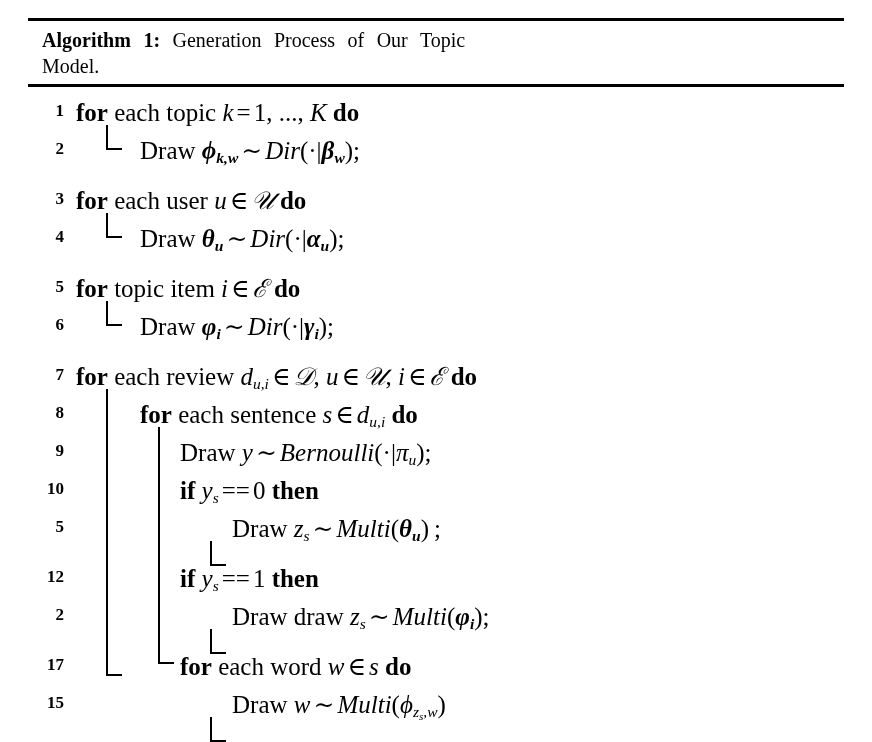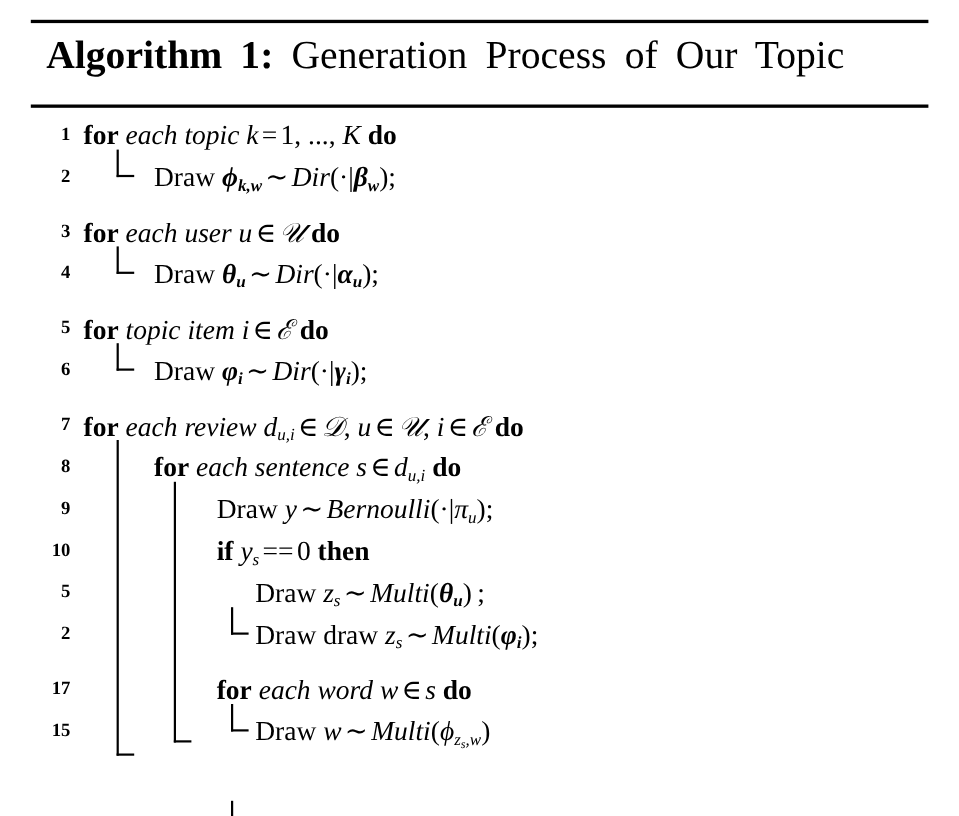--- a/index.html
+++ b/index.html
@@ -29,22 +29,22 @@
     width: 100%;
   }
   .rule-mid {
     height: 0;
     border-top: 3px solid #000;
     width: 100%;
   }
 
   
   .caption {
-    padding: 6px 4px 20px 14px;
-    font-size: 36px;
+    padding: 6px 4px 4px 14px;
+    font-size: 20px;
     line-height: 1.32;
     text-align: justify;
     text-justify: inter-word;
   }
   .caption .alg-label {
     font-weight: bold;
   }
   .caption .alg-title {
     font-weight: normal;
   }
@@ -87,41 +87,41 @@
   .txt {
     position: absolute;
     top: 0;
     line-height: 38px;
     font-size: 25px;
   }
 
   
   .i0 .txt { left: 48px; }
   .i1 .txt { left: 112px; }
-  .i2 .txt { left: 169px; }
+  .i2 .txt { left: 152px; }
   .i3 .txt { left: 204px; }
 
   
   .guide {
     position: absolute;
     border-left: 2px solid #000;
     width: 0;
   }
   .guide.foot::after {
     content: "";
     position: absolute;
     left: -2px;
     bottom: 0;
     width: 16px;
     border-bottom: 2px solid #000;
   }
 
   
   .kw { font-weight: bold; font-style: normal; margin-top: 44px; }
-  .it { font-style: italic; }
+  .it { }
   .mi { font-style: italic; }
   .mf { font-style: italic; font-family: "Liberation Serif", "DejaVu Serif", serif; }
   .up { font-style: normal; }
   .bsym { font-weight: bold; font-style: italic; }
   .cal { font-style: italic; font-family: "DejaVu Serif", serif; }
   sub {
     font-size: 0.62em;
     line-height: 0;
     vertical-align: -0.28em;
     font-style: italic;
@@ -138,20 +138,21 @@
 
 <div class="algorithm">
 
   <div class="rule-thick"></div>
 
   <div class="caption">
     <span class="line1">
       <span class="alg-label">Algorithm 1:</span>
       <span class="alg-title">Generation Process of Our Topic</span>
     </span>
+    <span class="line2 alg-title">Model.</span>
   </div>
 
   <div class="rule-mid"></div>
 
   <div class="body">
 
     <div class="guide foot" style="left:78px; top:38px; height:25px;"></div>
     <div class="guide foot" style="left:78px; top:126px; height:25px;"></div>
     <div class="guide foot" style="left:78px; top:214px; height:25px;"></div>
     <div class="guide foot" style="left:78px; top:302px; height:287px;"></div>
@@ -208,20 +209,24 @@
     <div class="ln i2">
       <span class="num">10</span>
       <span class="txt"><span class="kw">if</span> <span class="mi">y<sub>s</sub></span><span class="op">==</span><span class="up">0</span> <span class="kw">then</span></span>
     </div>
 
     <div class="ln i3">
       <span class="num">5</span>
       <span class="txt"><span class="up">Draw</span> <span class="mi">z<sub>s</sub></span><span class="op">∼</span><span class="mf">Multi</span><span class="up">(</span><span class="bsym">θ<sub><b>u</b></sub></span><span class="up">)</span><span class="sp"></span><span class="up">;</span></span>
     </div>
 
+    <div class="ln i2 gap">
+      <span class="num">12</span>
+      <span class="txt"><span class="kw">if</span> <span class="mi">y<sub>s</sub></span><span class="op">==</span><span class="up">1</span> <span class="kw">then</span></span>
+    </div>
 
     <div class="ln i3">
       <span class="num">2</span>
       <span class="txt"><span class="up">Draw draw</span> <span class="mi">z<sub>s</sub></span><span class="op">∼</span><span class="mf">Multi</span><span class="up">(</span><span class="bsym">φ<sub><b>i</b></sub></span><span class="up">);</span></span>
     </div>
 
     <div class="ln i2 gap">
       <span class="num">17</span>
       <span class="txt"><span class="kw">for</span> <span class="it">each word</span> <span class="mi">w</span><span class="op">∈</span><span class="mi">s</span> <span class="kw">do</span></span>
     </div>

